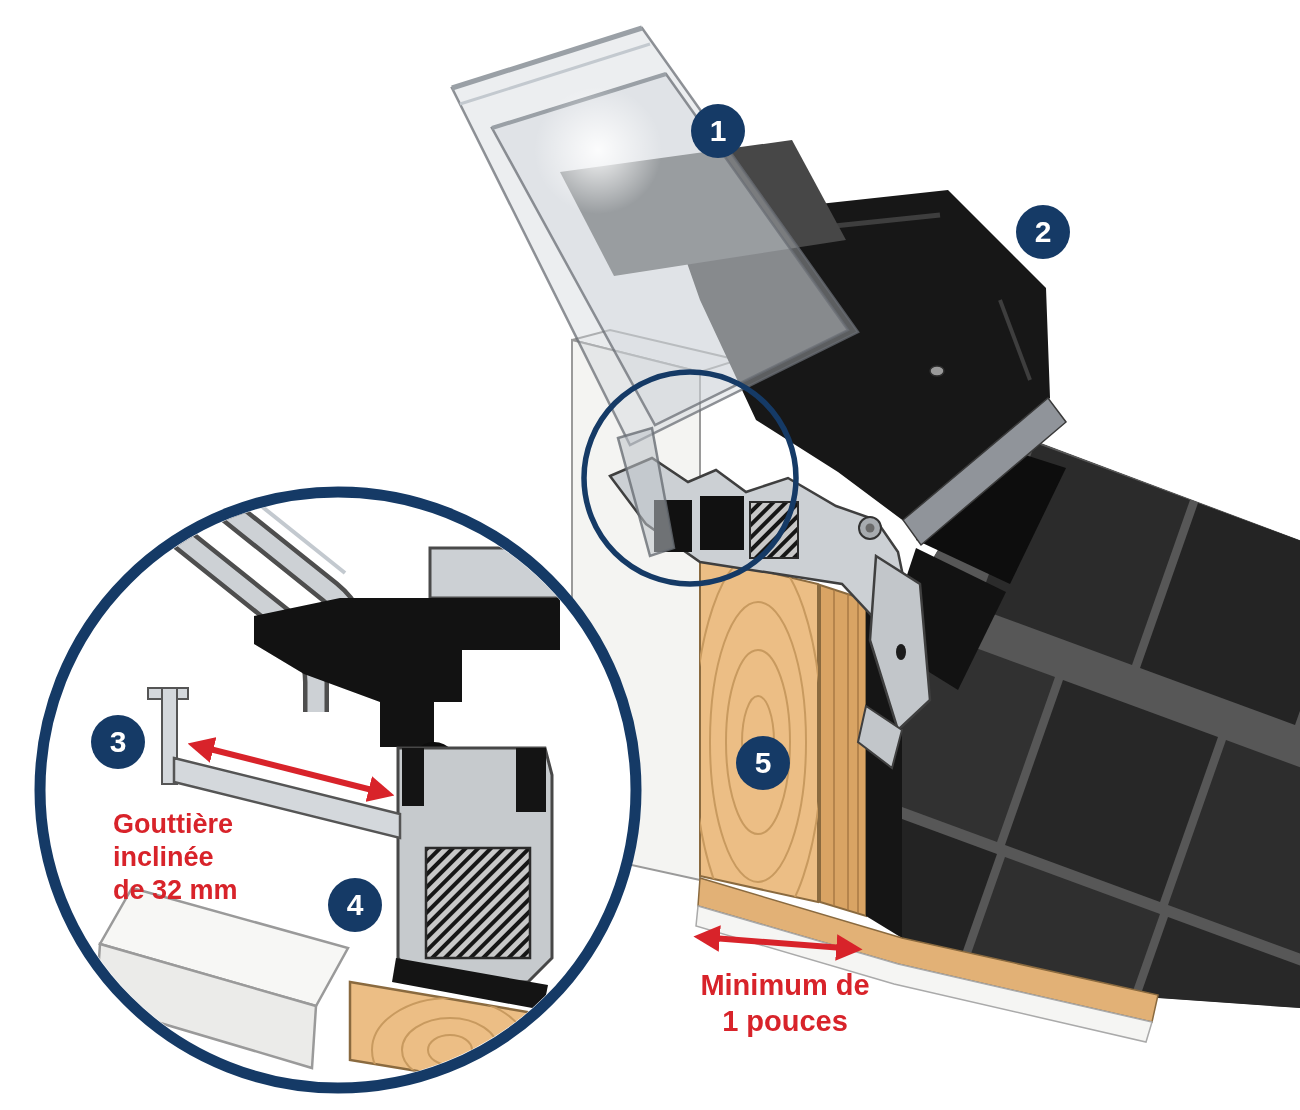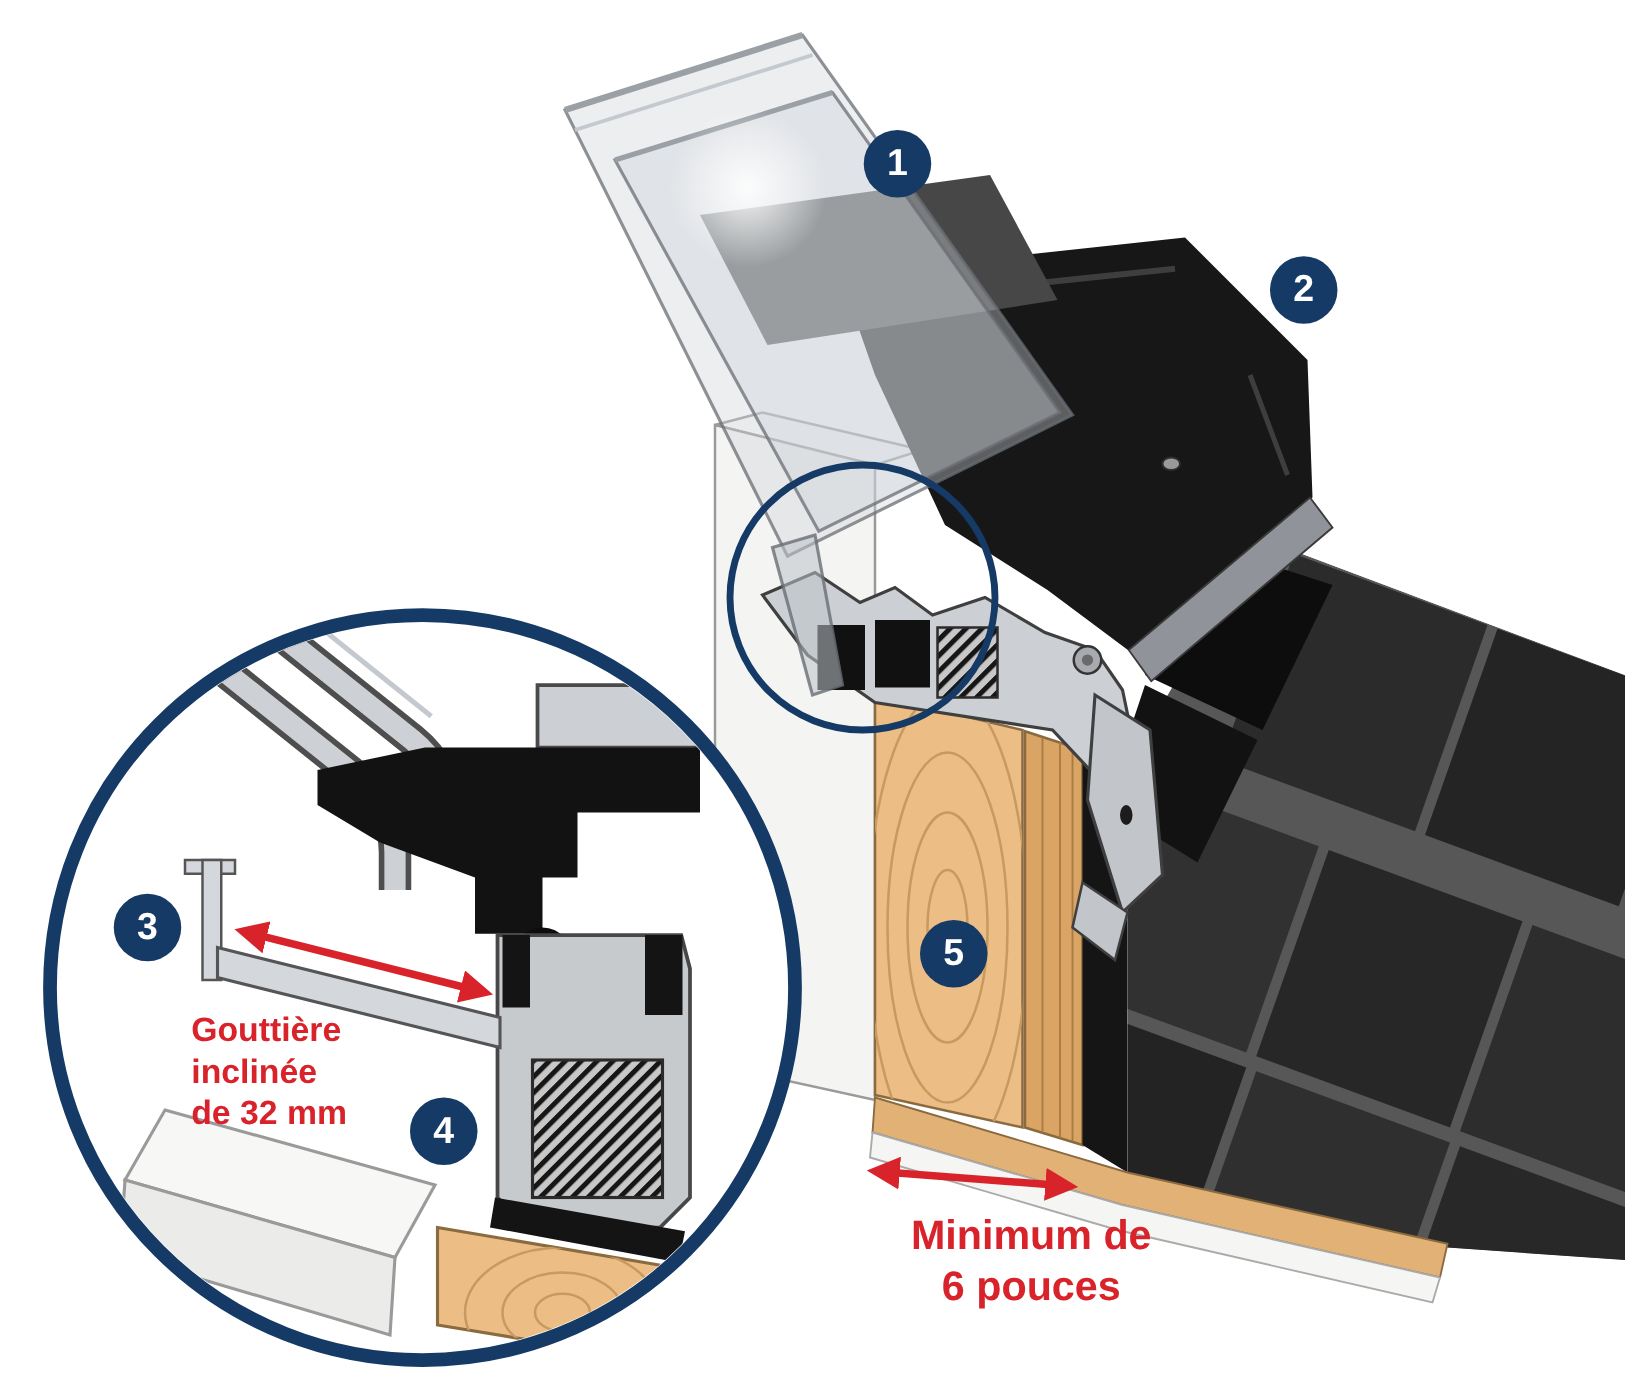--- a/index.html
+++ b/index.html
@@ -21,25 +21,24 @@
     background:var(--navy);
     color:#ffffff;
     display:flex;align-items:center;justify-content:center;
     font-size:30px;font-weight:bold;
     user-select:none;
   }
   .label{
     position:absolute;
     color:var(--red);
     font-weight:bold;
-    margin-left:40px;
   }
   .label span{display:block;}
   .label-gutter{left:113px;top:808px;font-size:27px;line-height:1.22;text-align:left;}
-  .label-min{left:652px;top:968px;width:266px;font-size:33px;line-height:1.24;text-align:center;}
+  .label-min{left:652px;top:968px;width:266px;font-size:29px;line-height:1.24;text-align:center;}
   .red-fill{fill:var(--red);}
 </style>
 </head>
 <body>
 
 <div class="stage">
 
 <svg width="1300" height="1110" viewBox="0 0 1300 1110">
   <defs>
     <pattern id="hatch" width="9" height="9" patternTransform="rotate(45)" patternUnits="userSpaceOnUse">
@@ -210,16 +209,16 @@
   <span>5</span>
 </div>
 
 <div class="label label-gutter">
   <span>Gouttière</span>
   <span>inclinée</span>
   <span>de 32 mm</span>
 </div>
 <div class="label label-min">
   <span>Minimum de</span>
-  <span>6 pouces</span>
+  <span>1 pouces</span>
 </div>
 
 </div>
 
 </body></html>

